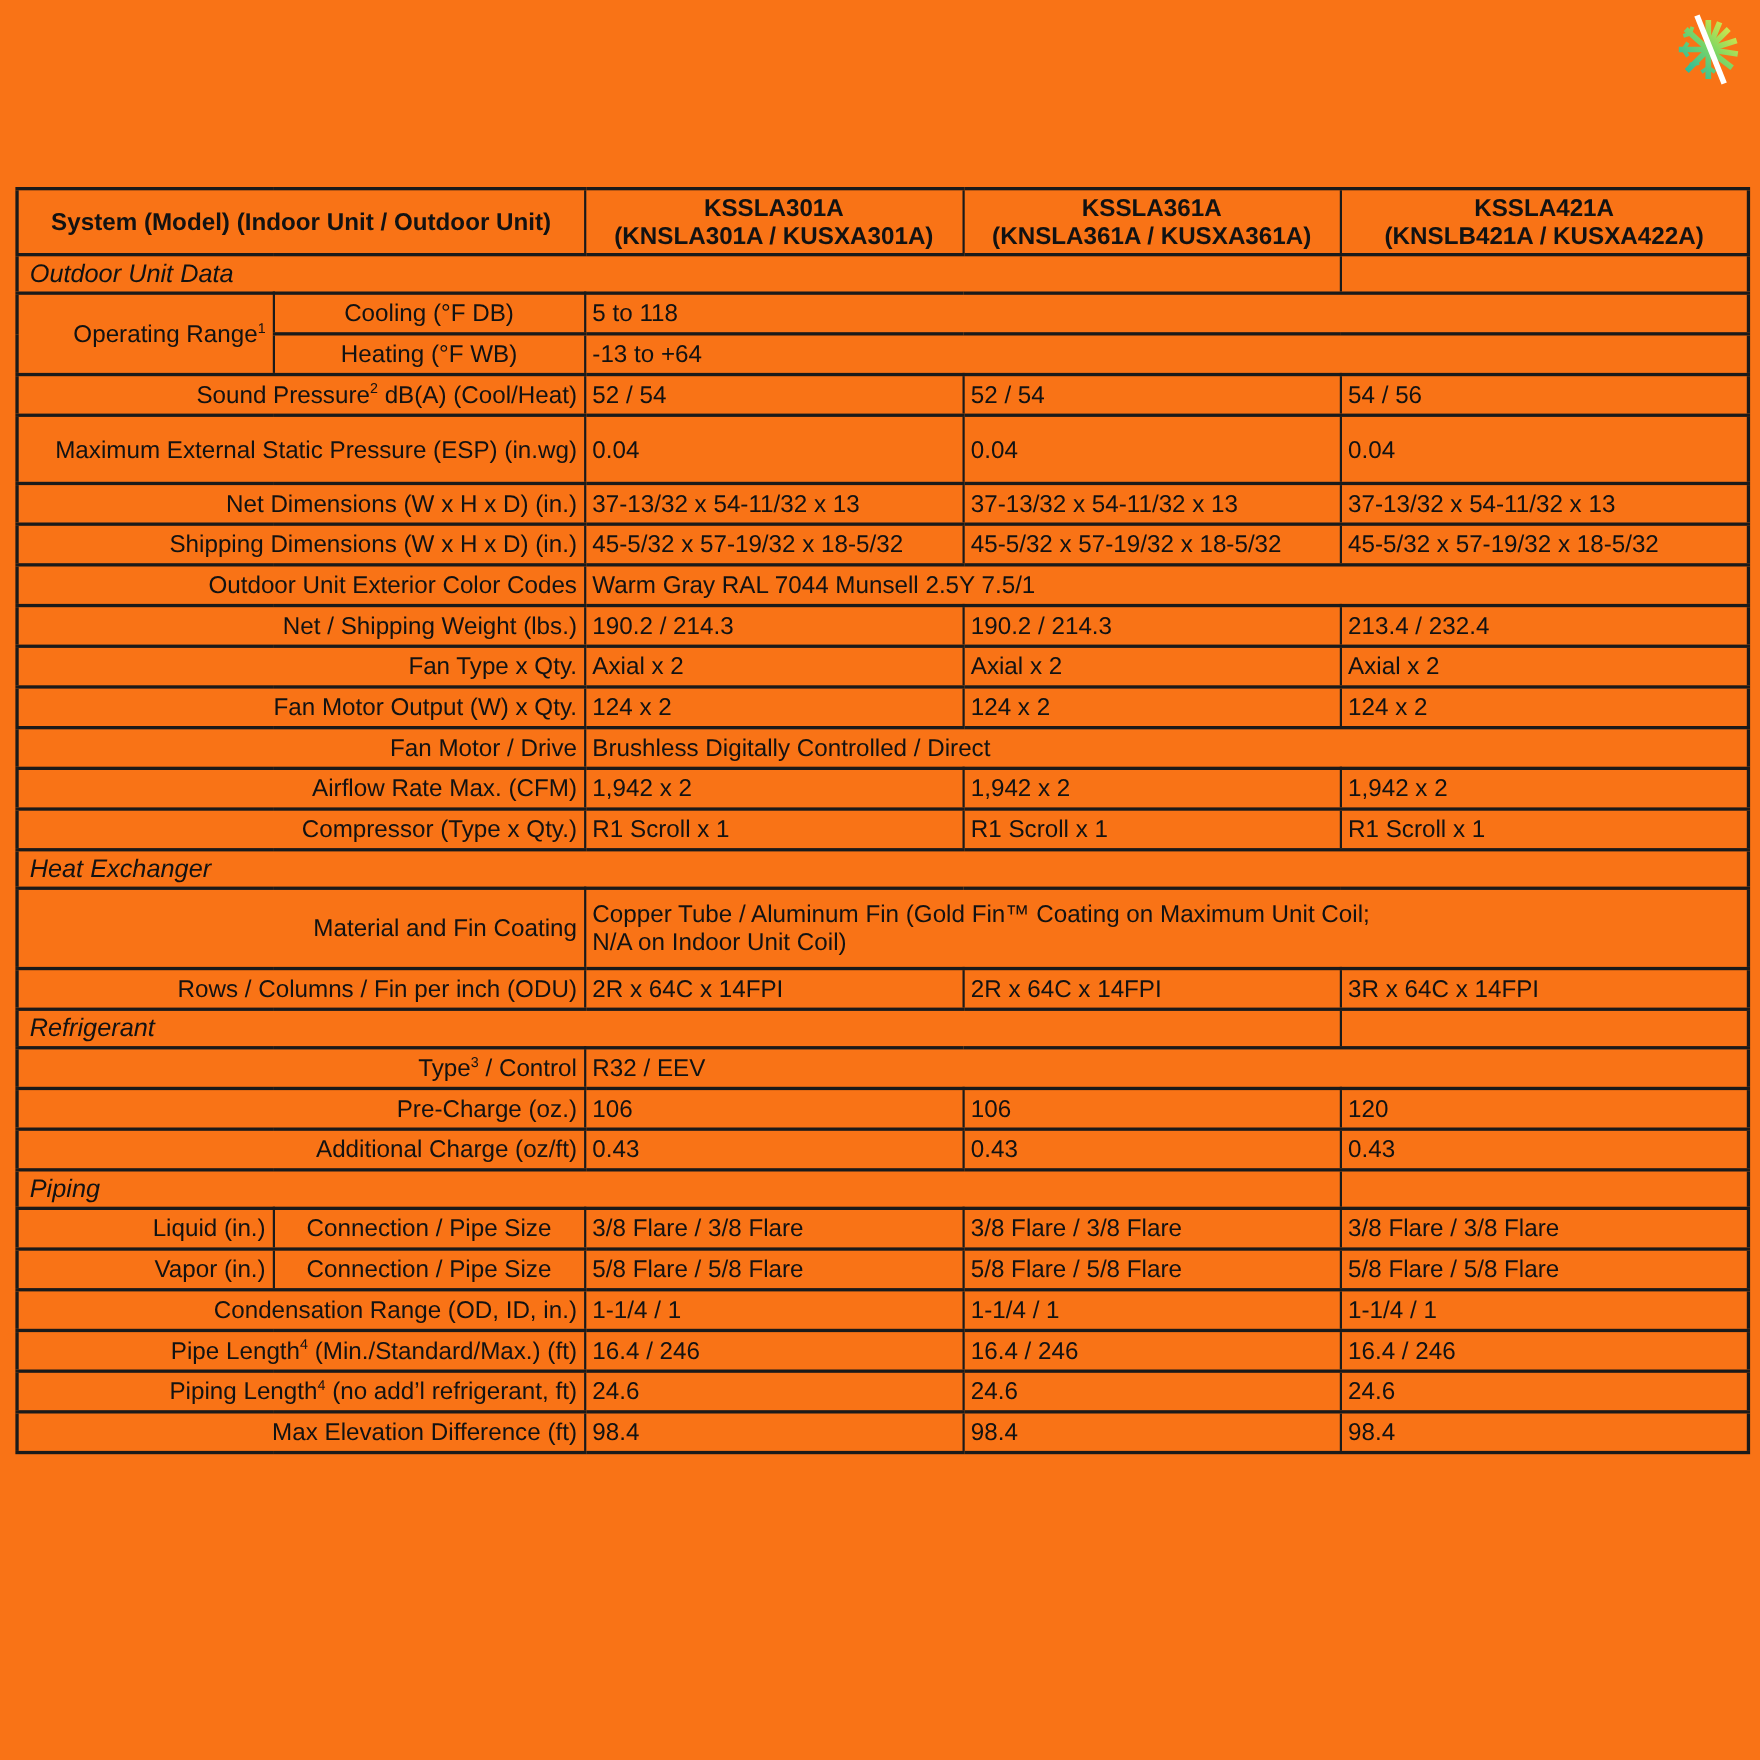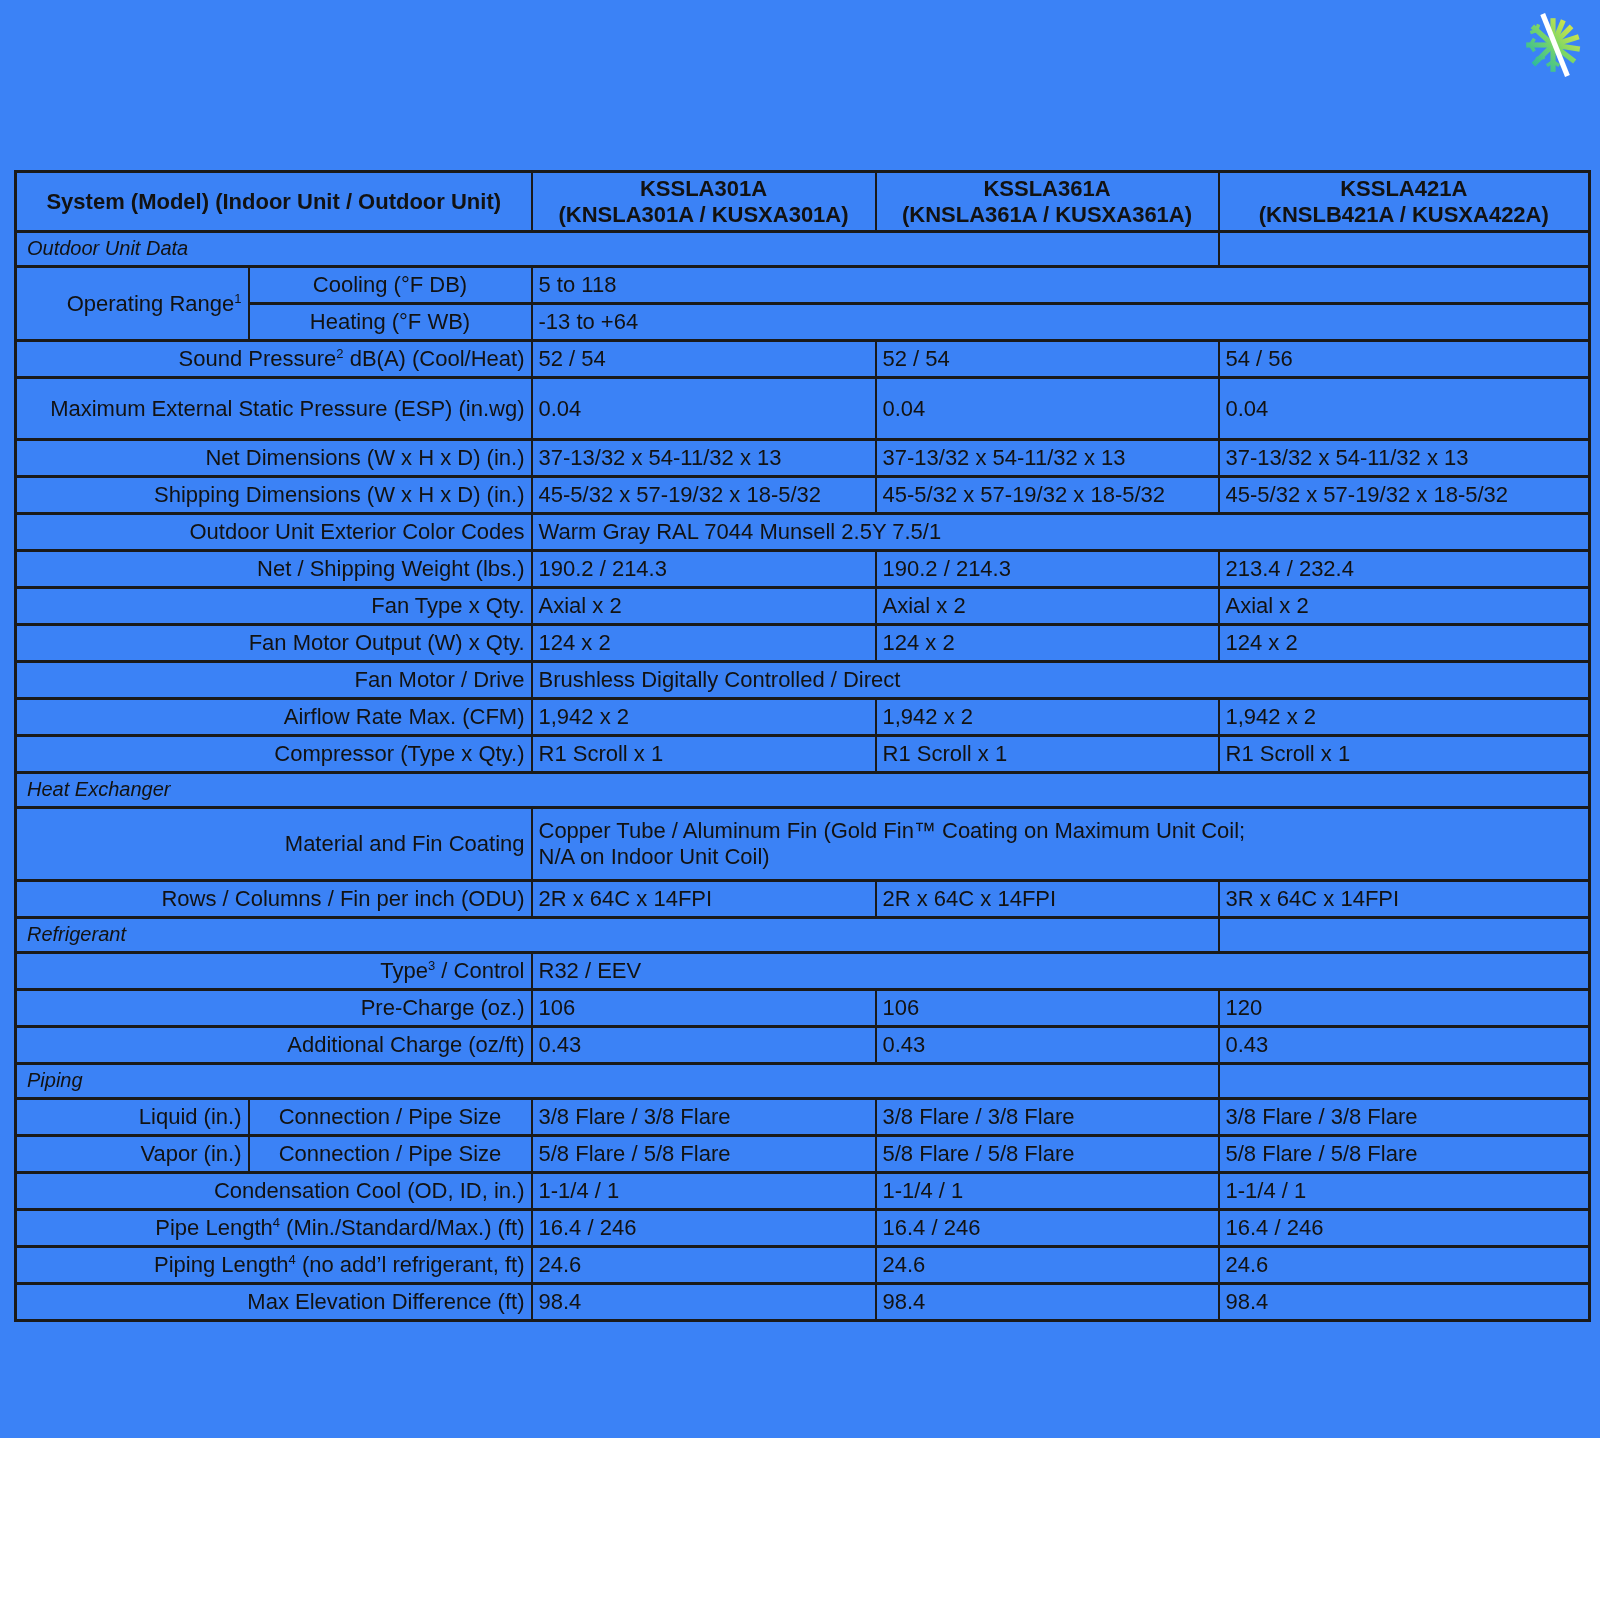--- a/index.html
+++ b/index.html
@@ -1,37 +1,37 @@
 <!DOCTYPE html>
 <html><head>
 <meta charset="utf-8">
 <style>
   html,body{margin:0;padding:0;background:#fff;}
   body{width:1600px;height:1600px;font-family:"Liberation Sans",sans-serif;color:#121212;}
-  .page{position:relative;width:1600px;height:1438px;overflow:hidden;background:#3b82f6;}
+  .page{position:relative;width:1600px;height:1600px;overflow:hidden;background:#f97316;}
 
   .logo{position:absolute;top:12px;left:1520px;width:66px;height:66px;}
 
   table.spec{
     position:absolute;left:14px;top:170px;width:1574px;
     border-collapse:collapse;table-layout:fixed;
     border:3px solid #1a1a1a;
   }
   table.spec td,table.spec th{
     border-style:solid;border-color:#1a1a1a;
     border-width:3px 2px;          
     font-size:22px;line-height:1.18;
     padding:2px 6px;vertical-align:middle;overflow:hidden;
   }
   th{font-weight:bold;text-align:center;}
   th .mline{display:block;}
   td.label{text-align:right;padding-left:14px;}
   td.sublabel{text-align:center;padding-left:10px;}
   td.val{padding-left:2px;padding-right:2px;}
-  tr.section td{font-style:italic;font-size:20px;text-align:left;padding-left:10px;}
+  tr.section td{font-style:italic;font-size:23px;text-align:left;padding-left:10px;}
   tr.h-header{height:60px;}
   tr.h-section{height:35px;}
   tr.h-norm{height:37px;}
   tr.h-esp{height:62px;}
   tr.h-material{height:73px;}
   sup{font-size:13px;line-height:0;vertical-align:super;}
 </style>
 </head>
 <body>
 
@@ -246,21 +246,21 @@
 
     <tr class="h-norm">
       <td class="label">Vapor (in.)</td>
       <td class="sublabel">Connection / Pipe Size</td>
       <td class="val">5/8 Flare / 5/8 Flare</td>
       <td class="val">5/8 Flare / 5/8 Flare</td>
       <td class="val">5/8 Flare / 5/8 Flare</td>
     </tr>
 
     <tr class="h-norm">
-      <td class="label" colspan="2">Condensation Cool (OD, ID, in.)</td>
+      <td class="label" colspan="2">Condensation Range (OD, ID, in.)</td>
       <td class="val">1-1/4 / 1</td>
       <td class="val">1-1/4 / 1</td>
       <td class="val">1-1/4 / 1</td>
     </tr>
 
     <tr class="h-norm">
       <td class="label" colspan="2">
         <span>Pipe Length</span><sup>4</sup><span> (Min./Standard/Max.) (ft)</span>
       </td>
       <td class="val">16.4 / 246</td>

